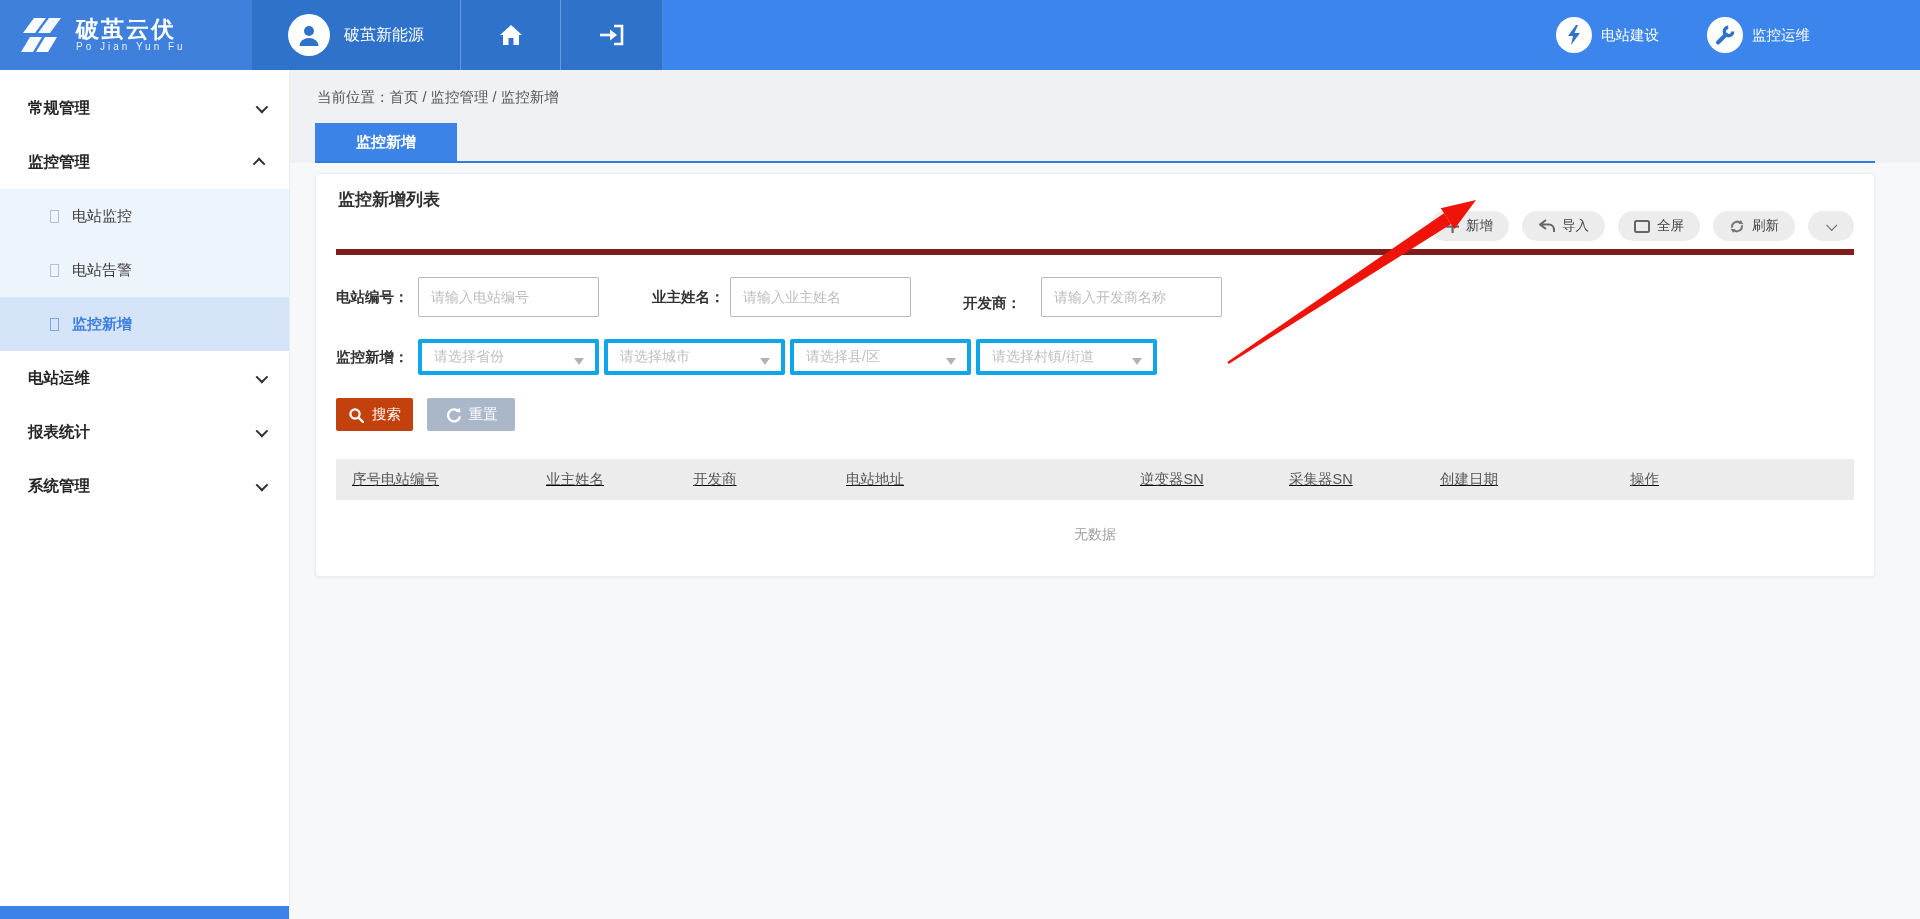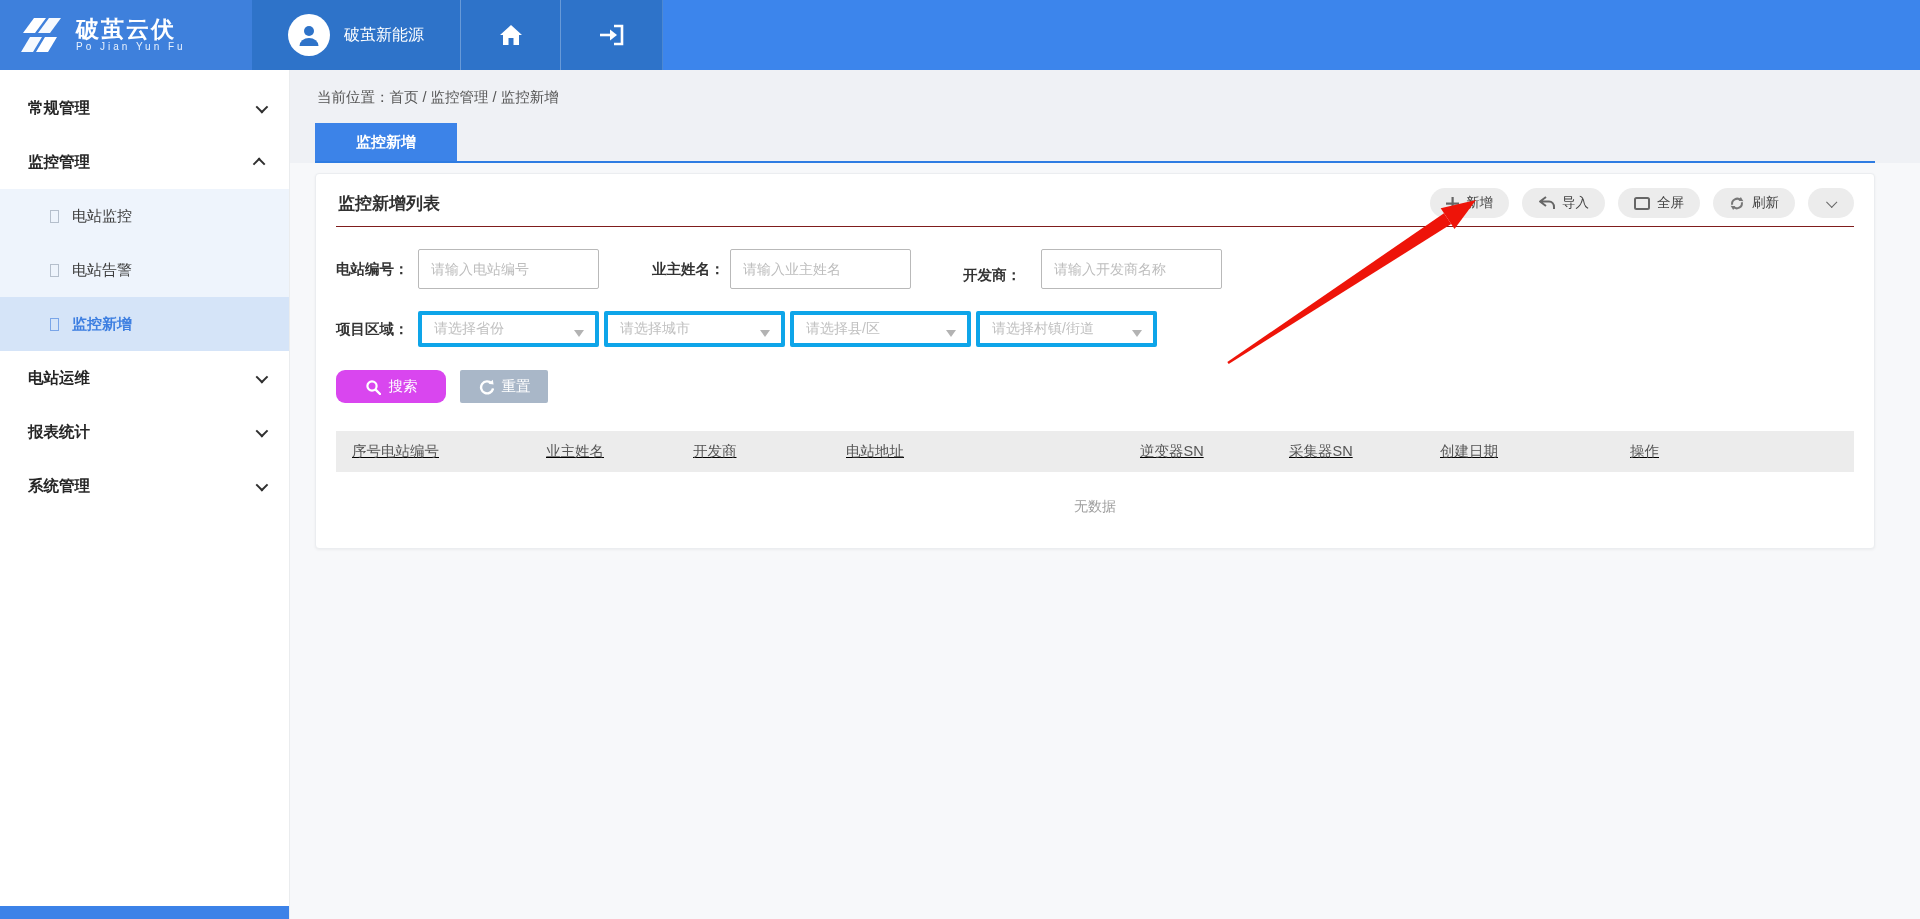--- a/index.html
+++ b/index.html
@@ -43,40 +43,40 @@
 
   
   .content { position:absolute; left:290px; top:70px; right:0; bottom:0; background:#f7f8fa; }
   .band { background:#eff1f5; padding:0 45px 0 25px; }
   .breadcrumb { font-size:14.5px; color:#555; padding:18px 0 16px 2px; }
   .tabrow { border-bottom:2px solid #2e7ce2; line-height:0; }
   .tab { display:inline-block; background:#3c83e8; color:#fff; font-weight:bold; font-size:15px; line-height:38px; width:142px; text-align:center; cursor:pointer; }
   .page { padding:10px 45px 25px 25px; }
 
   .panel { background:#fff; border:1px solid #ebedf0; border-radius:4px; box-shadow:0 1px 3px rgba(0,0,0,.05); padding:14px 20px 26px; min-height:352px; }
-  .panel-head { display:flex; align-items:center; border-bottom:1px solid #7f1d1d; padding-bottom:8px; }
+  .panel-head { display:flex; align-items:flex-start; border-bottom:6px solid #7f1d1d; padding-bottom:8px;flex-direction:column; }
   .panel-title { font-size:17px; font-weight:bold; color:#303030; padding-left:2px; }
   .toolbar { margin-left:auto; display:flex; gap:13px; align-items:center; }
   .tbtn { background:#ececec; border:none; border-radius:16px; height:30px; padding:0 16px; display:flex; align-items:center; justify-content:center; gap:7px; font-size:13.5px; color:#444; cursor:pointer; font-family:inherit; }
   .tbtn svg { display:block; }
   .tbtn.chev-btn { width:46px; padding:0; }
   .tbtn .cchev { width:8px; height:8px; border-right:1.8px solid #666; border-bottom:1.8px solid #666; transform:rotate(45deg) translateY(-1px); }
 
   .form-row { display:flex; align-items:center; margin-top:22px; }
   .f-label { font-size:14.5px; font-weight:bold; color:#333; flex-shrink:0; }
   .w81 { width:82px; } .w77 { width:78px; }
   .ml53 { margin-left:53px; } .ml52 { margin-left:52px;margin-top:12px; }
   .f-input { width:181px; height:40px; border:1px solid #b9b9b9; border-radius:2px; padding:0 12px; font-size:14px; color:#333; background:#fff; font-family:inherit; }
   .f-input::placeholder { color:#bdbdbd; }
   .sel { width:181px; height:36px; border:4px solid #0ea5e9; border-radius:2px; background:#fff; display:flex; align-items:center; padding:0 26px 0 12px; font-size:14px; color:#c0c0c0; position:relative; margin-right:5px; cursor:pointer; }
   .sel .tri { position:absolute; right:11px; top:15px; width:0; height:0; border-left:5.5px solid transparent; border-right:5.5px solid transparent; border-top:7px solid #b3b3b3; }
 
   .btn-row { display:flex; align-items:center; margin-top:23px; }
   .btn { height:33px; border:none; border-radius:2px; color:#fff; font-size:14.5px; display:flex; align-items:center; justify-content:center; gap:8px; cursor:pointer; font-family:inherit; }
-  .btn-search { width:110px; background:#d946ef;border-radius:9px; }
+  .btn-search { width:77px; background:#c2410c; }
   .btn-reset { width:88px; background:#a9b7c8; margin-left:14px; }
 
   table.grid { width:100%; border-collapse:collapse; margin-top:28px; table-layout:fixed;text-decoration:underline; }
   table.grid th { background:#ececec; height:41px; font-size:14.5px; color:#555; font-weight:normal; text-align:left; padding:0; white-space:nowrap; overflow:hidden; }
   table.grid th:first-child { padding-left:16px; }
   .empty { text-align:center; color:#9f9f9f; font-size:14px; padding:26px 0 6px; }
 
   .arrow-svg { position:absolute; left:0; top:0; width:1920px; height:919px; pointer-events:none; z-index:50; }
 </style>
 </head>
@@ -115,20 +115,39 @@
     </div>
 
     <div class="hseg exit-sec">
       <svg width="26" height="22" viewBox="0 0 26 22">
         <path d="M15,2 h8 v18 h-8" stroke="#ffffff" stroke-width="2.6" fill="none"></path>
         <line x1="1" y1="11" x2="13" y2="11" stroke="#ffffff" stroke-width="2.6"></line>
         <polygon points="11,5.5 18,11 11,16.5" fill="#ffffff"></polygon>
       </svg>
     </div>
 
+    <div class="top-right">
+      <div class="tr-item">
+        <div class="tr-circle">
+          <svg width="18" height="22" viewBox="0 0 18 22">
+            <polygon points="11,1 3,12 8,12 6,21 15,9 9.5,9 13,1" fill="#2e73c9"></polygon>
+          </svg>
+        </div>
+        <span class="tr-label">电站建设</span>
+      </div>
+      <div class="tr-item">
+        <div class="tr-circle">
+          <svg width="22" height="22" viewBox="0 0 22 22">
+            <circle cx="14.5" cy="7.5" r="4.2" stroke="#2e73c9" stroke-width="3.4" fill="none" stroke-dasharray="19 8"></circle>
+            <line x1="12" y1="10.5" x2="4" y2="18.5" stroke="#2e73c9" stroke-width="4" stroke-linecap="round"></line>
+          </svg>
+        </div>
+        <span class="tr-label">监控运维</span>
+      </div>
+    </div>
   </div>
 
   <div class="sidebar">
     <div class="menu-item">
       <span>常规管理</span>
       <span class="chev down"></span>
     </div>
     <div class="menu-item">
       <span>监控管理</span>
       <span class="chev up"></span>
@@ -213,21 +232,21 @@
         <div class="form-row">
           <span class="f-label w81">电站编号：</span>
           <input class="f-input" placeholder="请输入电站编号" style="">
           <span class="f-label w77 ml53">业主姓名：</span>
           <input class="f-input" placeholder="请输入业主姓名" style="">
           <span class="f-label w77 ml52">开发商：</span>
           <input class="f-input" placeholder="请输入开发商名称" style="">
         </div>
 
         <div class="form-row">
-          <span class="f-label w81">项目区域：</span>
+          <span class="f-label w81">监控新增：</span>
           <div class="sel">
             <span>请选择省份</span>
             <span class="tri"></span>
           </div>
           <div class="sel">
             <span>请选择城市</span>
             <span class="tri"></span>
           </div>
           <div class="sel">
             <span>请选择县/区</span>

